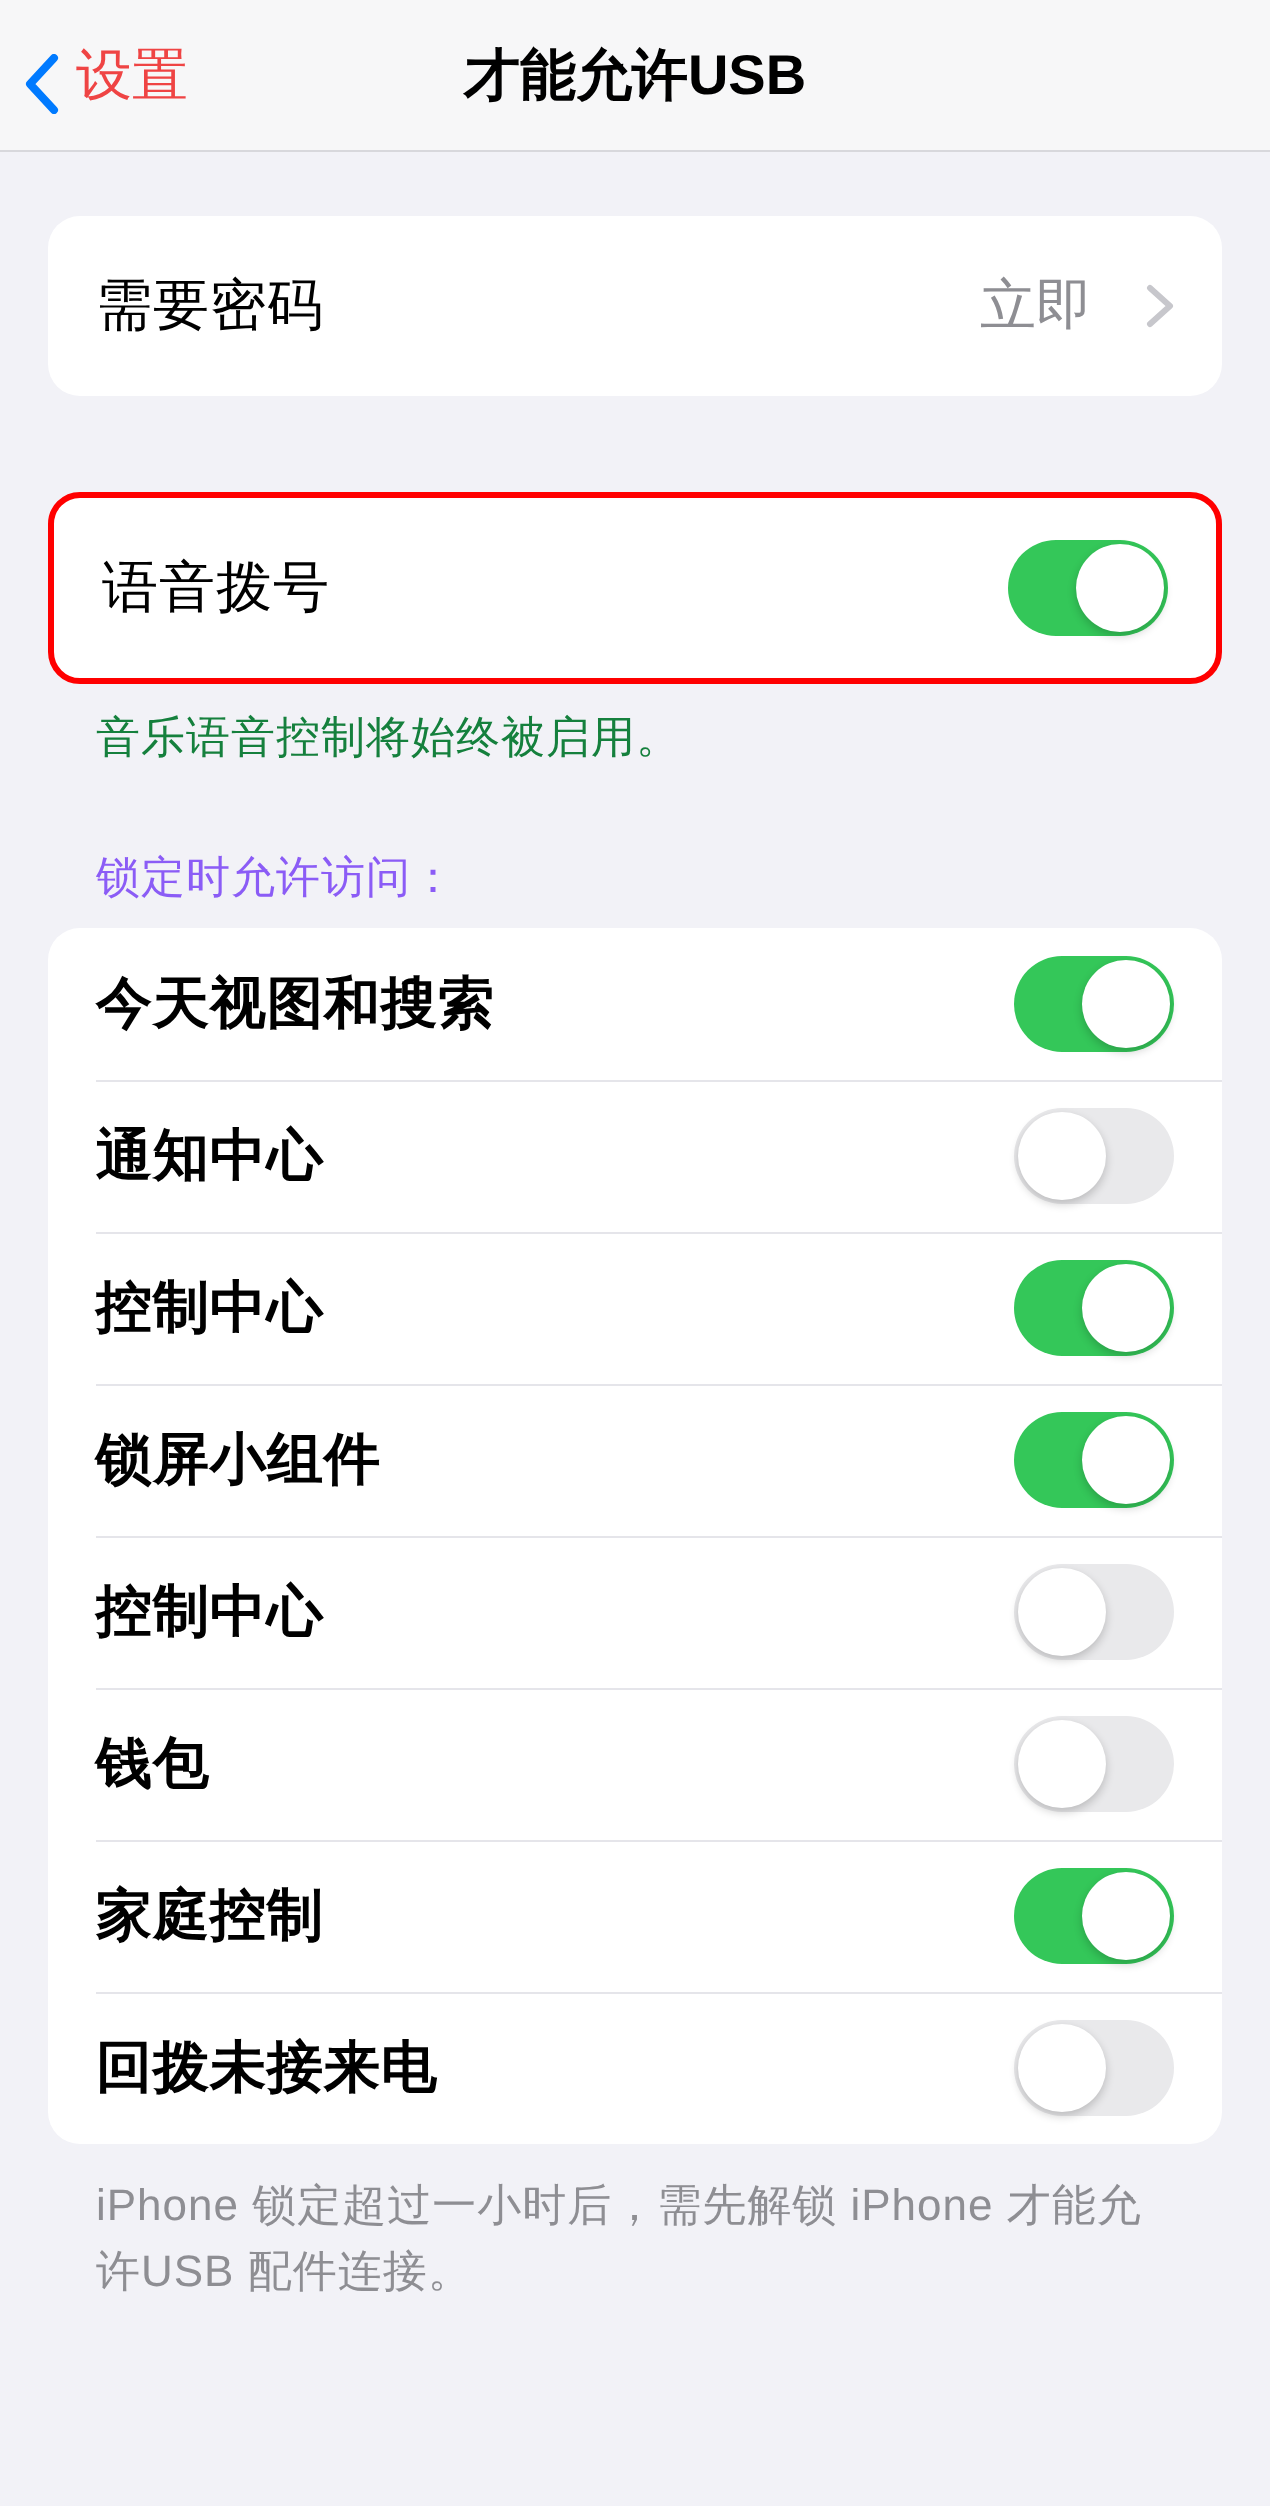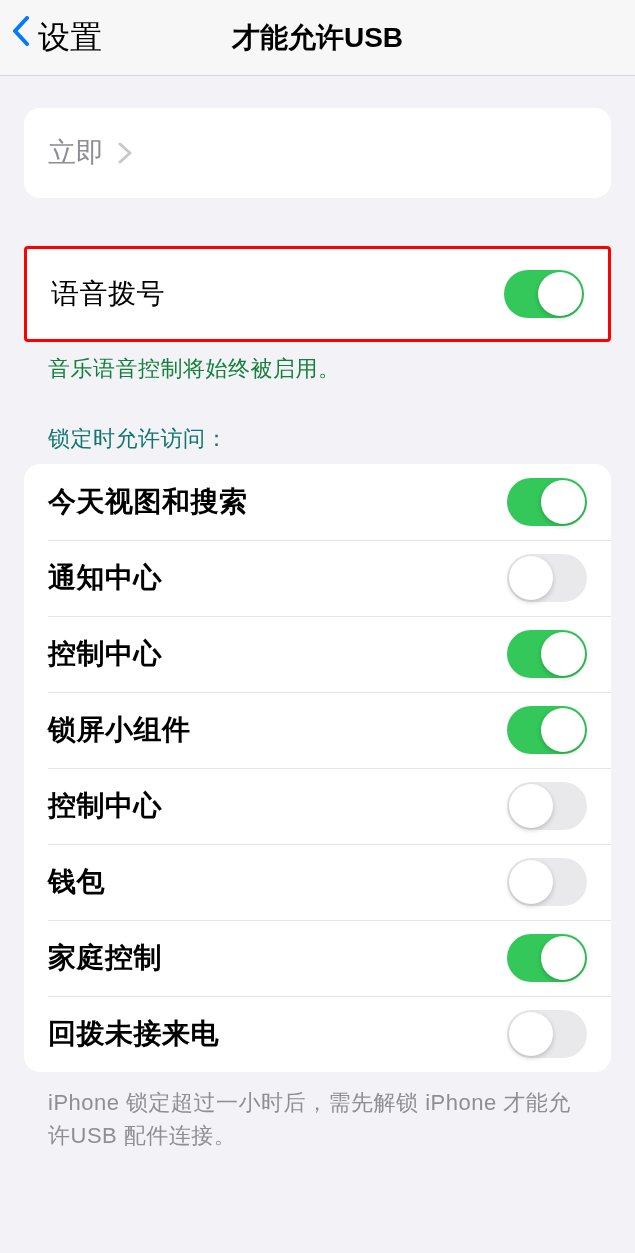--- a/index.html
+++ b/index.html
@@ -18,23 +18,23 @@
       height: 76px;
       background: #f7f7f8;
       border-bottom: 1px solid #d8d8dc;
       display: flex;
       align-items: center;
       position: relative;
       padding: 0 12px;
     }
     .back-button {
       display: flex;
-      align-items: flex-start;
-      color: #000000;
-      font-size: 32px;
+      align-items: flex-end;
+      color: #ef4444;
+      font-size: 28px;
       cursor: pointer;
     }
     .back-chevron {
       width: 18px;
       height: 30px;
       margin-right: 8px;
     }
     .nav-title {
       position: absolute;
       left: 50%;
@@ -76,40 +76,40 @@
       background: #e5e5ea;
     }
     .row-label {
       font-size: 28px;
       color: #000;
       letter-spacing: 0.5px;
     }
     .row-value-wrap {
       display: flex;
       align-items: center;
-      gap: 14px;
+      gap: 27px;
     }
     .row-value {
       font-size: 28px;
       color: #8e8e93;
     }
     .disclosure {
       width: 14px;
       height: 22px;
       color: #c7c7cc;
     }
     .footer-text {
       font-size: 22px;
       color: #15803d;
       padding: 12px 24px 0;
       letter-spacing: 0.5px;
     }
     .header-text {
       font-size: 22px;
-      color: #0f766e;
+      color: #8b5cf6;
       padding: 40px 24px 10px;
       letter-spacing: 0.5px;
     }
     .toggle {
       width: 80px;
       height: 48px;
       border-radius: 24px;
       position: relative;
       cursor: pointer;
       flex-shrink: 0;
@@ -130,21 +130,21 @@
       box-shadow: 0 2px 5px rgba(0,0,0,0.2);
     }
     .toggle-on .toggle-knob {
       right: 2px;
     }
     .toggle-off .toggle-knob {
       left: 2px;
     }
     .highlight-box {
       border: 3px solid #ff0000;
-      border-radius: 4px;
+      border-radius: 16px;
     }
     .group-list .row {
       height: 76px;
       font-weight: bold;
     }
     .bottom-footer {
       font-size: 22px;
       color: #8e8e93;
       padding: 14px 24px 0;
       line-height: 1.5;
@@ -161,20 +161,21 @@
     </svg>
     <span>设置</span>
   </div>
   <div class="nav-title">才能允许USB</div>
 </div>
 
 <div class="content">
 
   <div class="group group-first">
     <div class="row row-tall">
+      <span class="row-label">需要密码</span>
       <div class="row-value-wrap">
         <span class="row-value">立即</span>
         <svg class="disclosure" viewBox="0 0 14 22">
           <polyline points="2,2 12,11 2,20" fill="none" stroke="#c7c7cc" stroke-width="3" stroke-linecap="round" stroke-linejoin="round"></polyline>
         </svg>
       </div>
     </div>
   </div>
 
   <div class="group highlight-box" style="margin-top:48px;">

